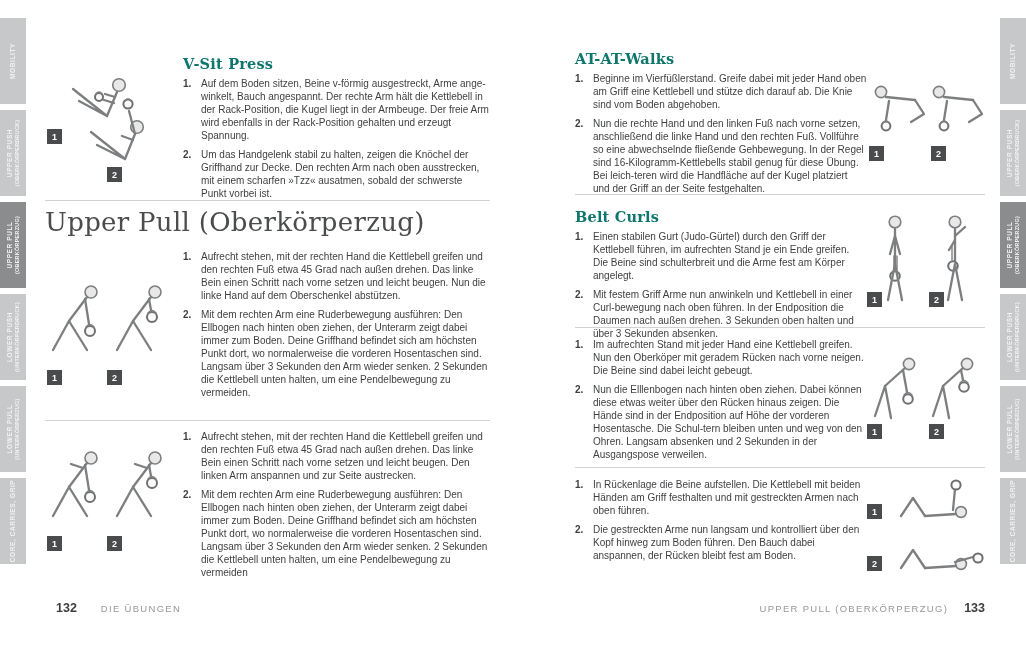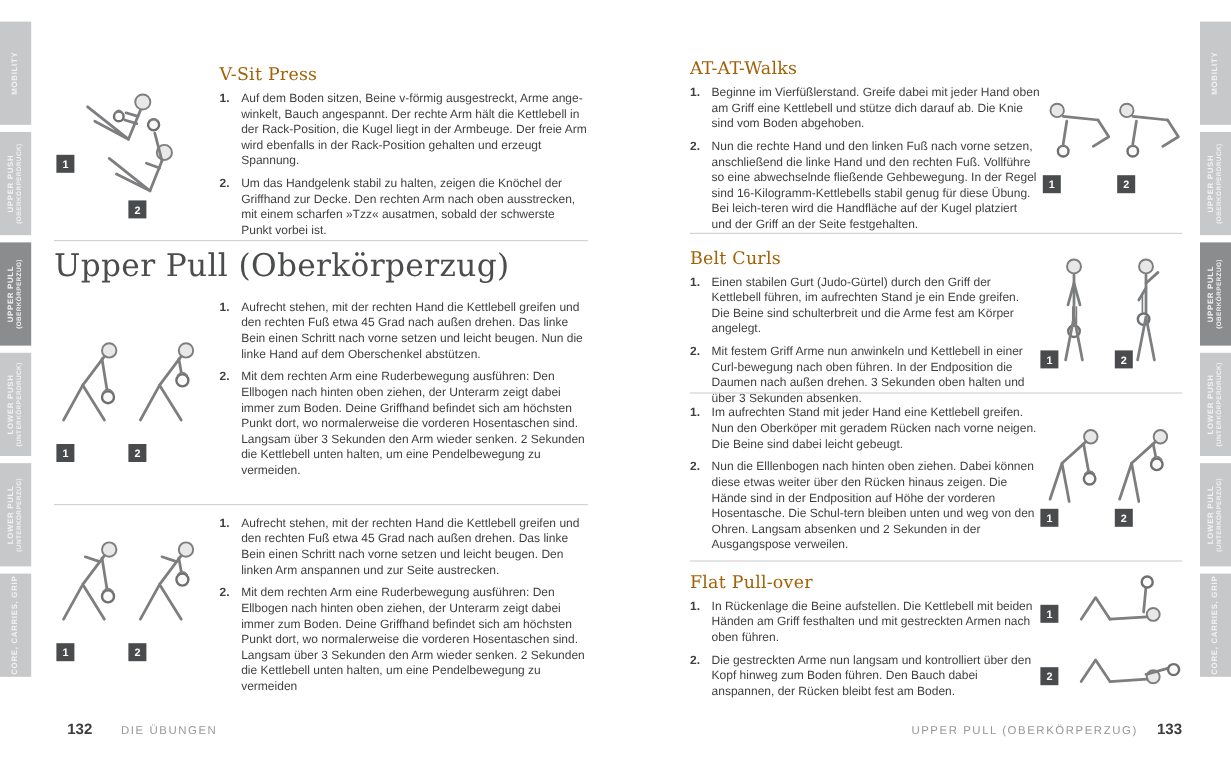--- a/index.html
+++ b/index.html
@@ -25,22 +25,22 @@
   .section-heading{position:absolute;left:0;margin:0;font-family:"DejaVu Serif",serif;
                    font-weight:400;font-size:26px;color:#4b4c4e;letter-spacing:0.3px;}
 
   .exercise{position:absolute;left:0;right:0;display:flex;}
   .illo{position:relative;}
   #page-left .illo{flex:0 0 138px;}
   #page-right .illo{flex:0 0 118px;order:2;}
   #page-right .ex-body{order:1;}
   .ex-body{flex:1;min-width:0;}
 
-  .ex-title{margin:0 0 5px 0;font-family:"DejaVu Serif",serif;font-weight:400;
-            font-size:14.5px;color:#a16207;letter-spacing:0.2px;}
+  .ex-title{margin:0 0 5px 0;font-family:"DejaVu Serif",serif;font-weight:700;
+            font-size:14.5px;color:#0f766e;letter-spacing:0.2px;}
   ol.steps{list-style:none;margin:0;padding:0;}
   .steps li{display:flex;gap:5px;margin:0 0 6px 0;font-size:10px;line-height:13px;color:#3e3f41;}
   .steps .num{flex:0 0 13px;font-weight:700;}
   .steps .txt{flex:1;}
 
   .badge{position:absolute;width:15px;height:15px;background:#4a4b4d;color:#ffffff;
          font-size:9px;font-weight:700;display:flex;align-items:center;justify-content:center;
          box-shadow:0 0 0 2px rgba(255,255,255,0.95);}
 
   
@@ -368,21 +368,20 @@
           <circle class="head" cx="94" cy="86" r="5.4"></circle>
           <path d="M89 88 L58 90"></path>
           <path d="M58 90 L46 72 L34 90"></path>
           <path d="M88 84 L106 79"></path>
           <circle class="bell" cx="111" cy="80" r="4.6"></circle>
         </svg>
         <span class="badge" style="left:0px;top:26px;">1</span>
         <span class="badge" style="left:0px;top:78px;">2</span>
       </div>
       <div class="ex-body">
-        <h3 class="ex-title">Flat Pull-over</h3>
         <ol class="steps">
           <li>
               <span class="num">1.</span>
               <span class="txt">In Rückenlage die Beine aufstellen. Die Kettlebell mit beiden Händen am Griff festhalten und mit gestreckten Armen nach oben führen.</span>
             </li>
           <li>
               <span class="num">2.</span>
               <span class="txt">Die gestreckten Arme nun langsam und kontrolliert über den Kopf hinweg zum Boden führen. Den Bauch dabei anspannen, der Rücken bleibt fest am Boden.</span>
             </li>
         </ol>

